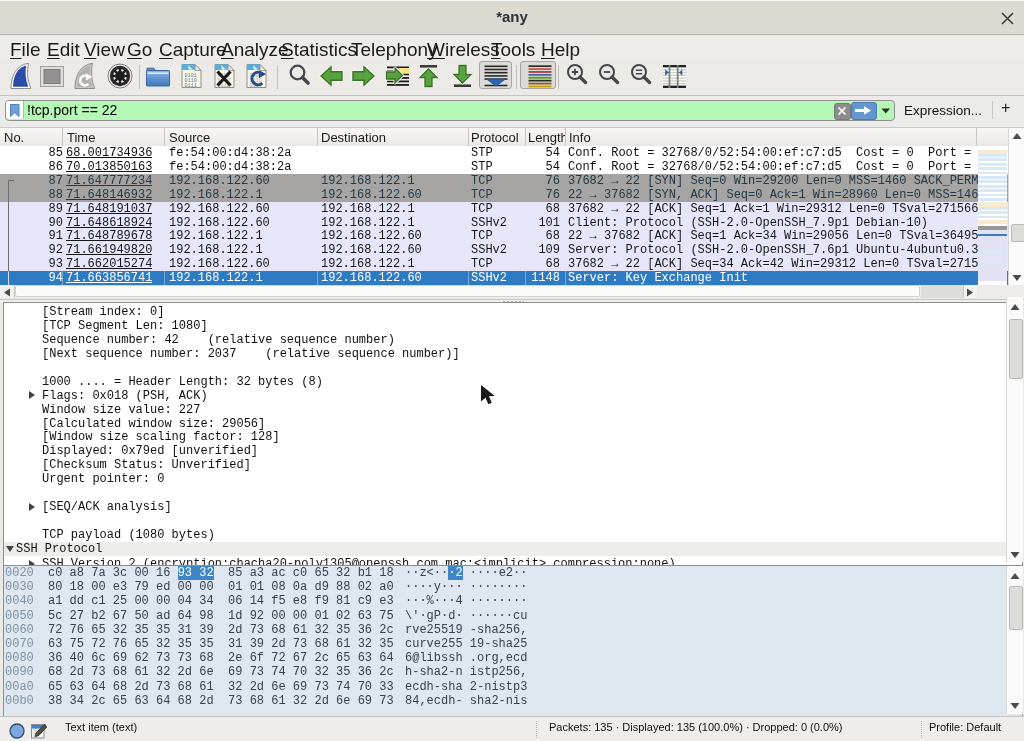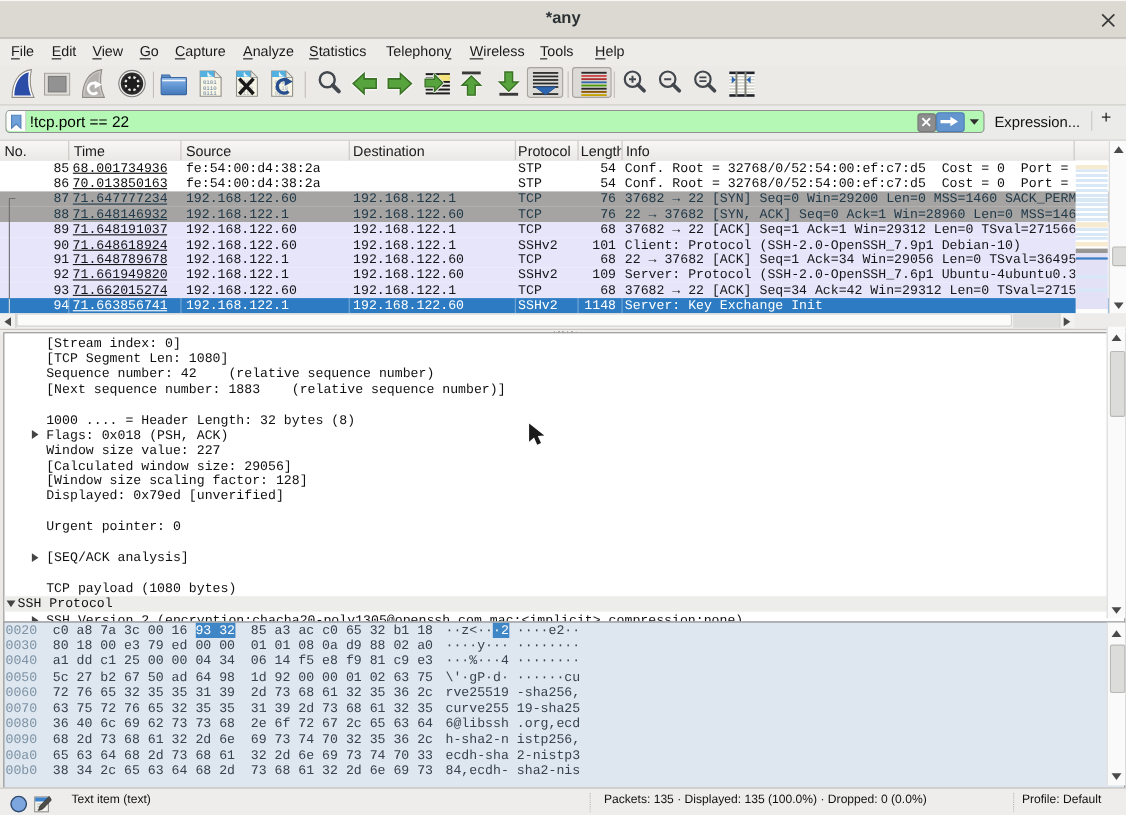--- a/index.html
+++ b/index.html
@@ -5,21 +5,21 @@
 html,body{margin:0;padding:0;}
 body{width:1024px;height:741px;position:relative;overflow:hidden;background:#ebe9e5;font-family:"Liberation Sans",sans-serif;}
 .abs{position:absolute;}
 .mono{font-family:"Liberation Mono",monospace;font-size:12px;white-space:pre;}
 
 #titlebar{left:0;top:0;width:1024px;height:35px;background:#dcd9d3;border-top:1px solid #f7f7f6;border-bottom:1px solid #b4b0a9;box-sizing:border-box;}
 #title{left:0;top:8px;width:1024px;text-align:center;font-size:15px;font-weight:bold;color:#2c3133;}
 #closex{left:997px;top:8px;width:22px;height:22px;}
 
 #menubar{left:0;top:36px;width:1024px;height:24px;background:#eeece8;}
-.mi{position:absolute;top:3px;font-size:13px;color:#1a1a1a;white-space:pre;}
+.mi{position:absolute;top:3px;font-size:19px;color:#1a1a1a;white-space:pre;}
 .mi u{text-decoration:underline;text-underline-offset:2px;}
 
 #toolbar{left:0;top:60px;width:1024px;height:35px;background:#eceae6;border-bottom:1px solid #c6c3be;}
 .tsep{position:absolute;top:5px;width:1px;height:24px;background:#c2bfba;}
 .ticon{position:absolute;top:3px;}
 
 #filterbar{left:0;top:96px;width:1024px;height:31px;background:#ebebe9;border-bottom:1px solid #cbc8c3;}
 #filterinput{left:5px;top:100px;width:888px;height:19px;background:#b5f7b5;border:1px solid #919191;border-radius:4px;}
 #bmbtn{left:6px;top:101px;width:17px;height:18px;background:#fdfdfd;border-right:1px solid #b5b5b5;border-radius:3px 0 0 3px;}
 #ftext{left:27px;top:102px;font-size:14px;color:#000;}
@@ -346,27 +346,28 @@
 </div>
 <div class="abs" style="left:977px;top:285px;width:47px;height:14px;background:#edecea"></div>
 <div class="abs" id="splitter1">
     <div class="abs" style="left:502px;top:1px;width:22px;height:2px;background:radial-gradient(circle 1px at 2px 1px,#a8a8a8 99%,transparent),radial-gradient(circle 1px at 6px 1px,#a8a8a8 99%,transparent),radial-gradient(circle 1px at 10px 1px,#a8a8a8 99%,transparent),radial-gradient(circle 1px at 14px 1px,#a8a8a8 99%,transparent),radial-gradient(circle 1px at 18px 1px,#a8a8a8 99%,transparent),radial-gradient(circle 1px at 22px 1px,#a8a8a8 99%,transparent)"></div>
   </div>
 
 <div class="abs mono" id="details">
 <div class="drow" style="top:1.9px"><span style="position:absolute;left:38px">[Stream index: 0]</span></div>
 <div class="drow" style="top:15.85px"><span style="position:absolute;left:38px">[TCP Segment Len: 1080]</span></div>
 <div class="drow" style="top:29.8px"><span style="position:absolute;left:38px">Sequence number: 42    (relative sequence number)</span></div>
-<div class="drow" style="top:43.75px"><span style="position:absolute;left:38px">[Next sequence number: 1883    (relative sequence number)]</span></div>
+<div class="drow" style="top:43.75px"><span style="position:absolute;left:38px">[Next sequence number: 2037    (relative sequence number)]</span></div>
 <div class="drow" style="top:71.65px"><span style="position:absolute;left:38px">1000 .... = Header Length: 32 bytes (8)</span></div>
 <div class="drow" style="top:85.6px"><i class="tri trir" style="left:25px;top:2.5px"></i><span style="position:absolute;left:38px">Flags: 0x018 (PSH, ACK)</span></div>
 <div class="drow" style="top:99.55px"><span style="position:absolute;left:38px">Window size value: 227</span></div>
 <div class="drow" style="top:113.5px"><span style="position:absolute;left:38px">[Calculated window size: 29056]</span></div>
 <div class="drow" style="top:127.45px"><span style="position:absolute;left:38px">[Window size scaling factor: 128]</span></div>
 <div class="drow" style="top:141.4px"><span style="position:absolute;left:38px">Displayed: 0x79ed [unverified]</span></div>
+<div class="drow" style="top:155.35px"><span style="position:absolute;left:38px">[Checksum Status: Unverified]</span></div>
 <div class="drow" style="top:169.3px"><span style="position:absolute;left:38px">Urgent pointer: 0</span></div>
 <div class="drow" style="top:197.2px"><i class="tri trir" style="left:25px;top:2.5px"></i><span style="position:absolute;left:38px">[SEQ/ACK analysis]</span></div>
 <div class="drow" style="top:225.1px"><span style="position:absolute;left:38px">TCP payload (1080 bytes)</span></div>
 <div class="drow" style="top:239.05px;background:#ededec"><i class="tri trid" style="left:1.5px;top:4px"></i><span style="position:absolute;left:12px">SSH Protocol</span></div>
 <div class="drow" style="top:254px"><i class="tri trir" style="left:25px;top:2.5px"></i><span style="position:absolute;left:38px">SSH Version 2 (encryption:chacha20-poly1305@openssh.com mac:&lt;implicit&gt; compression:none)</span></div>
 </div>
 <div class="abs" id="vsb2">
 <svg class="abs" style="left:3px;top:6px" width="10" height="8">
       <path d="M5 1 L9.5 7 H0.5 Z" fill="#4a4a4a"></path>
     </svg>

